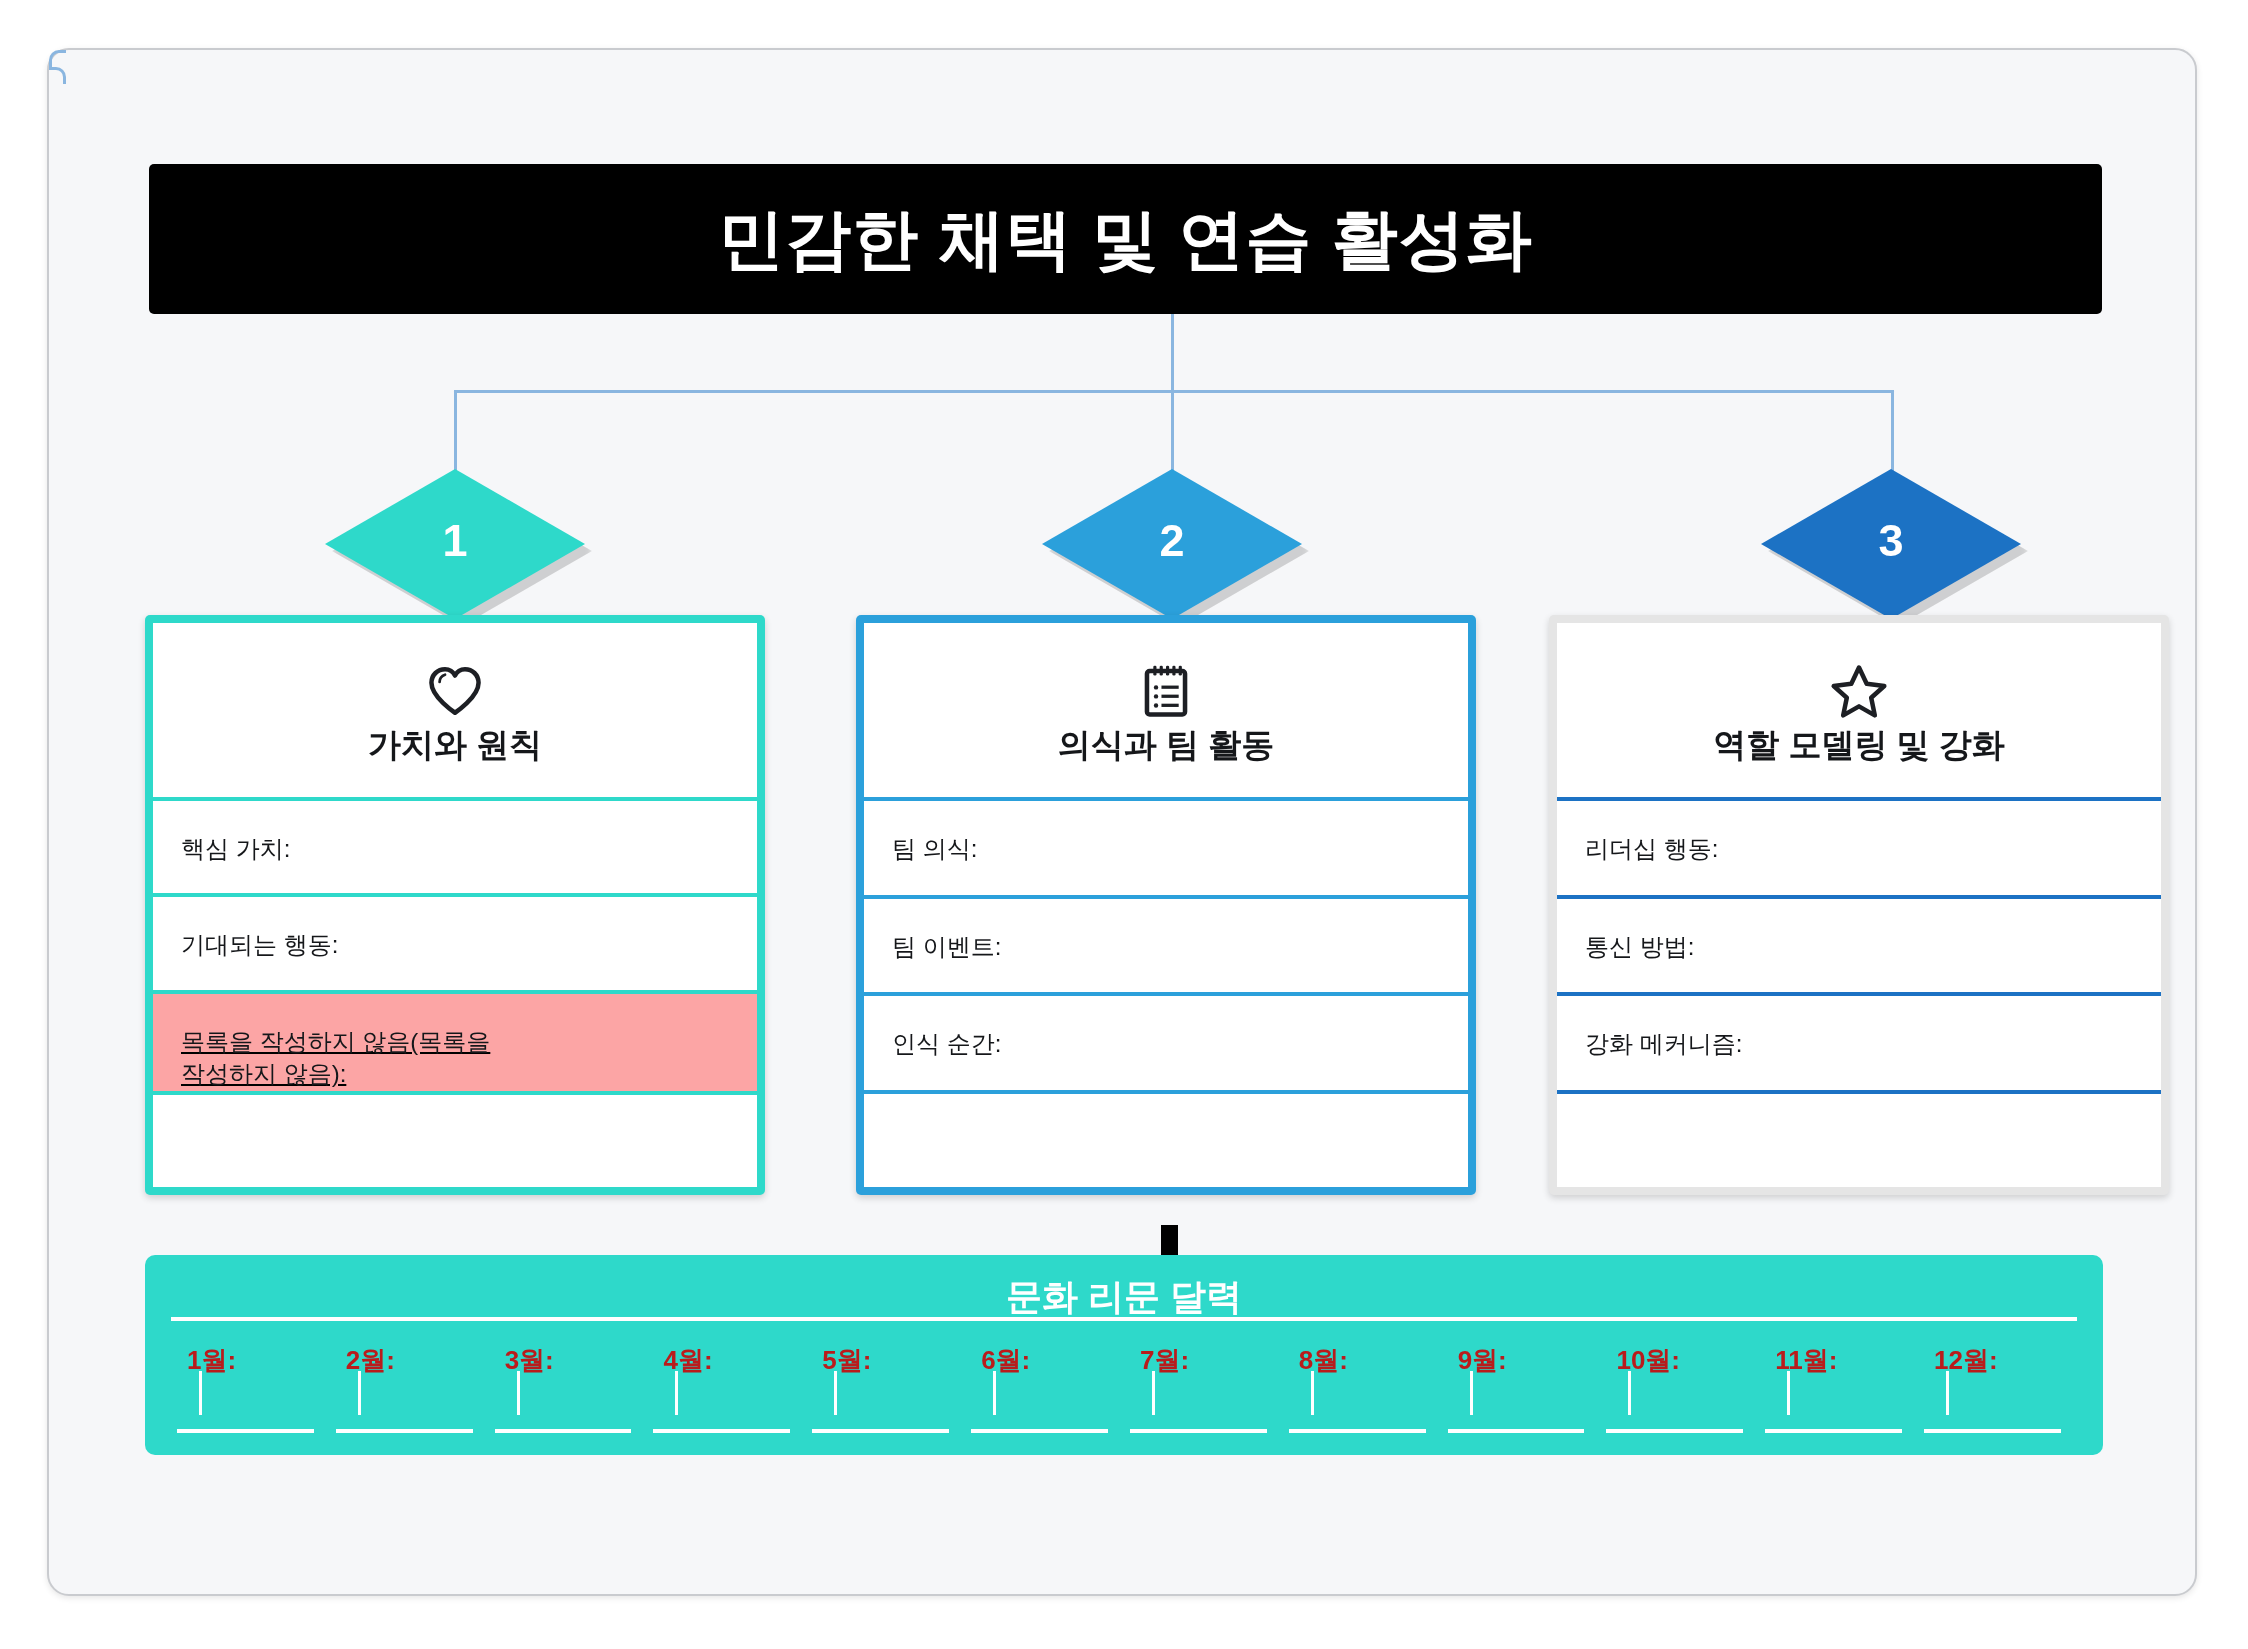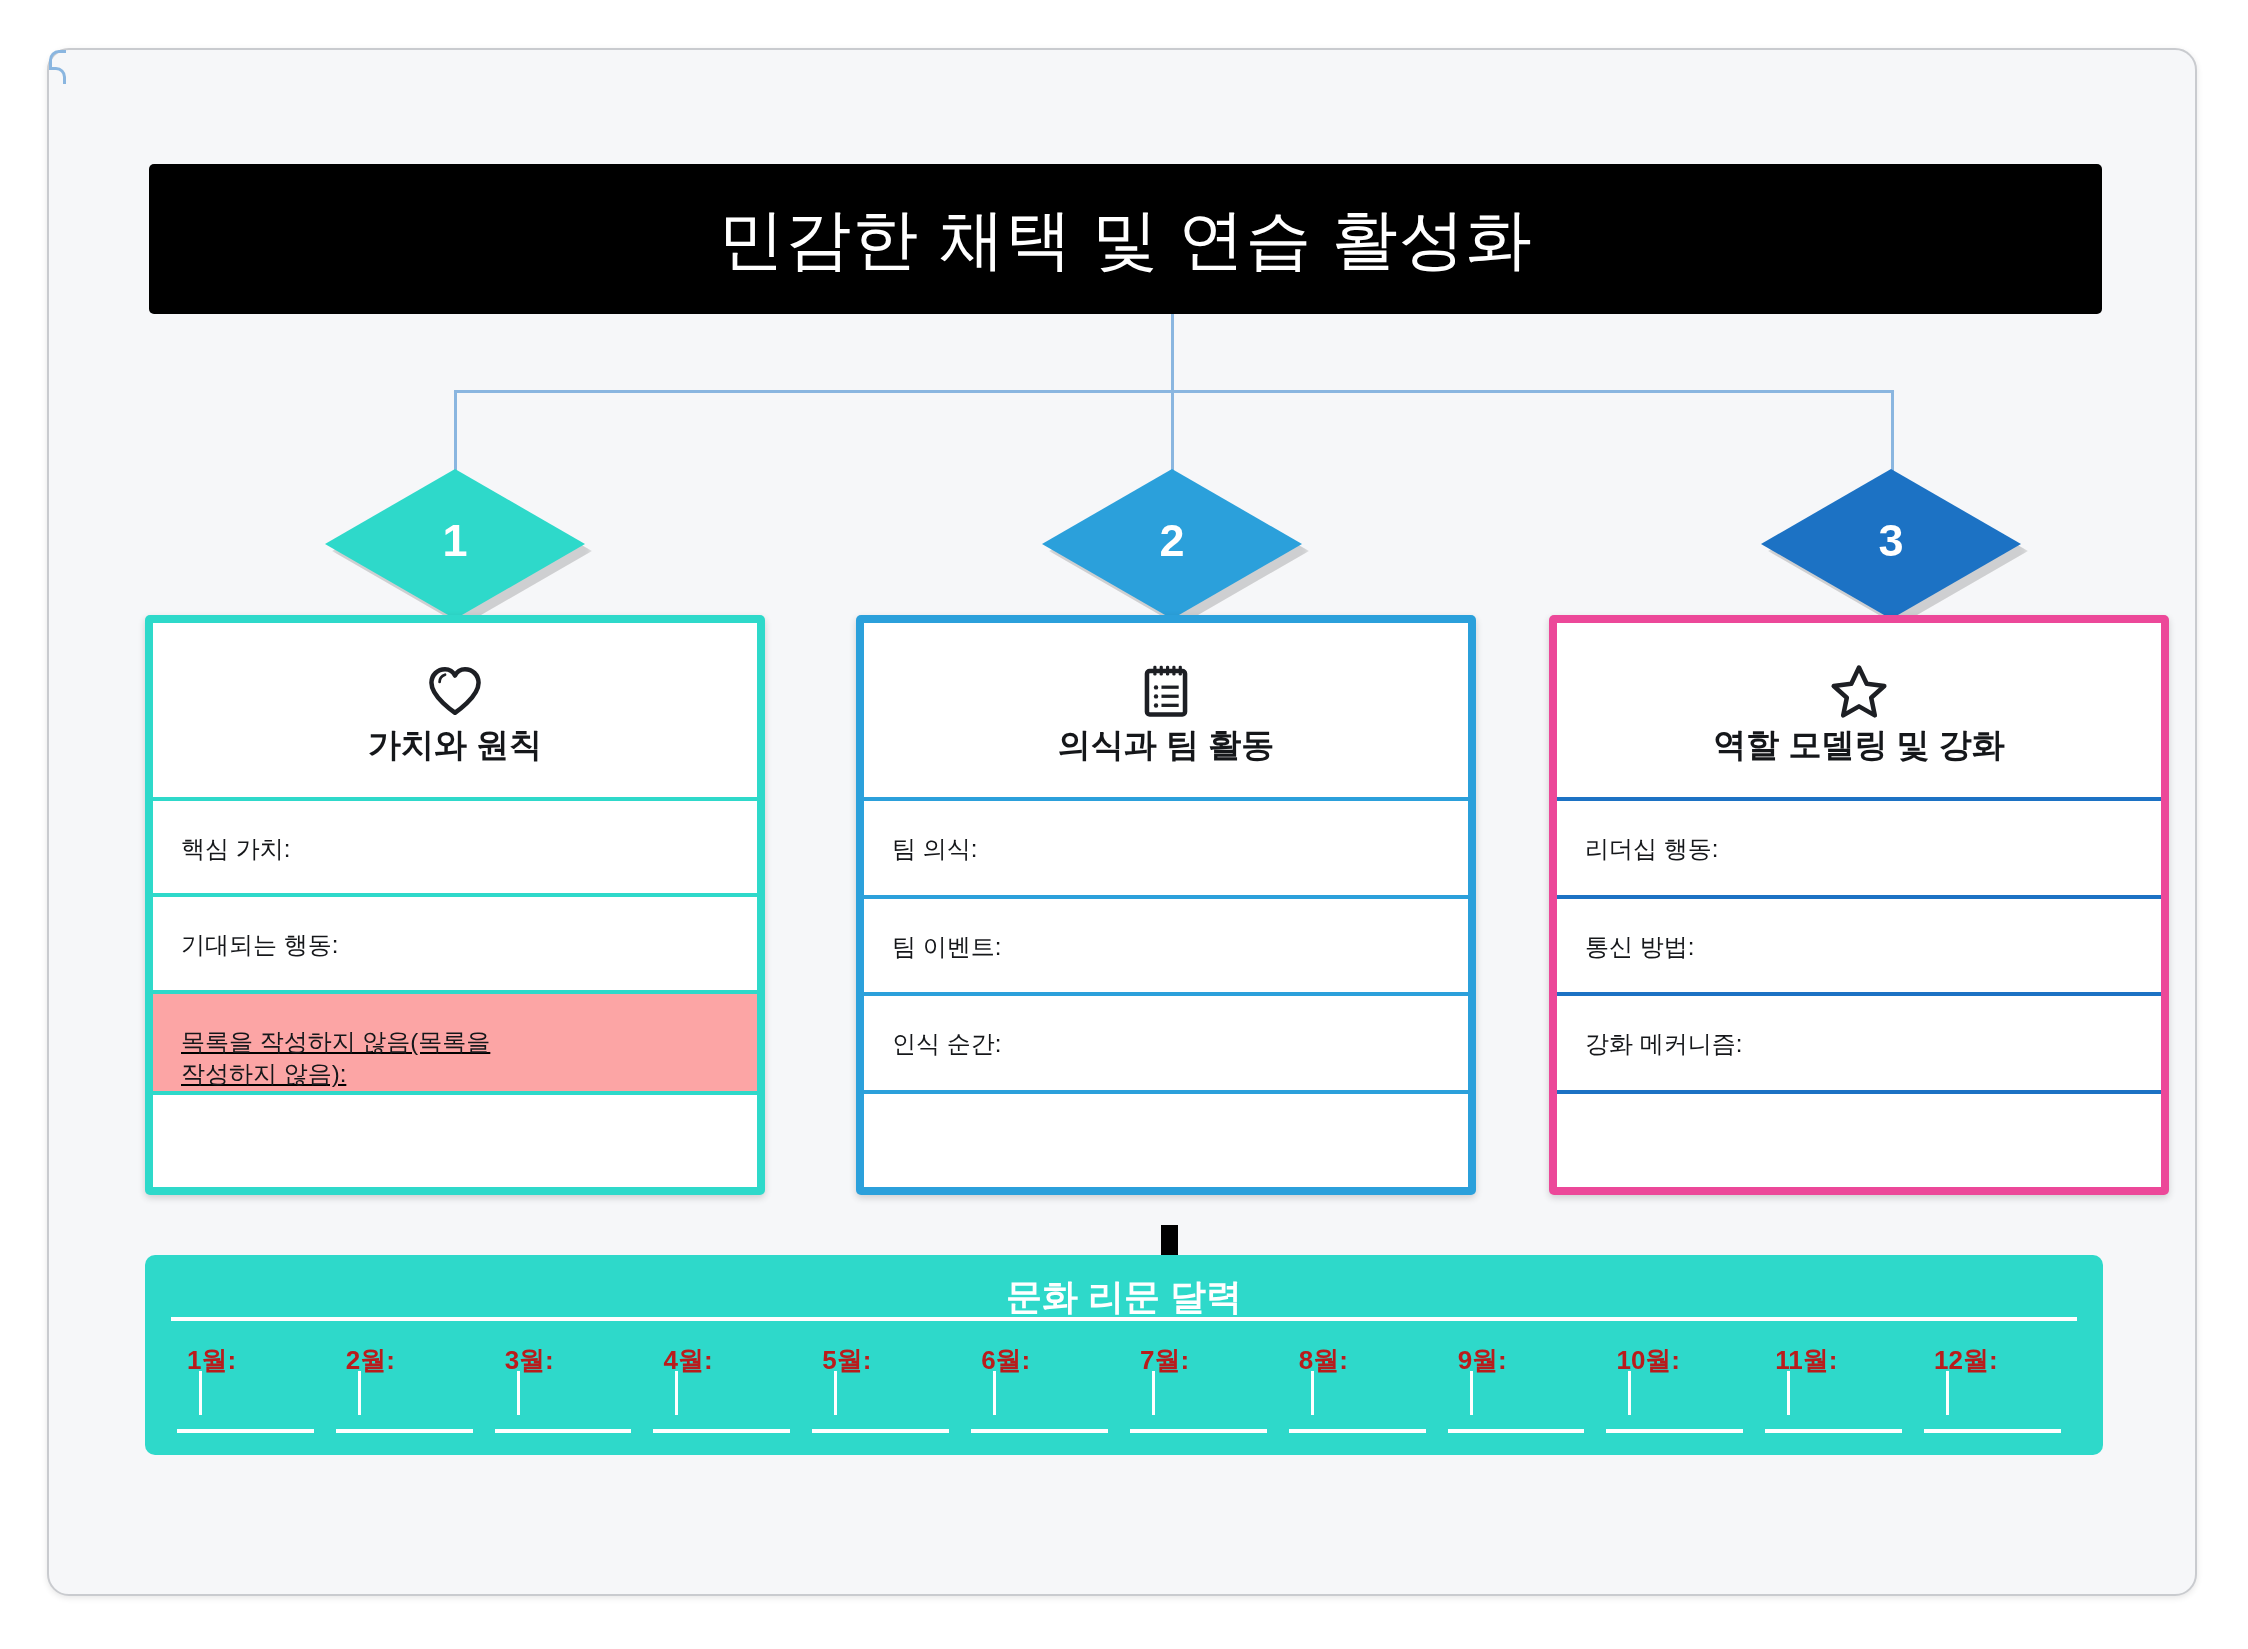--- a/index.html
+++ b/index.html
@@ -36,21 +36,21 @@
     height: 150px;
     background: #000000;
     border-radius: 5px;
     display: flex;
     align-items: center;
     justify-content: center;
   }
   .title-text {
     color: #ffffff;
     font-size: 66px;
-    font-weight: normal;
+    font-weight: bold;
     letter-spacing: 1px;
     line-height: 1;
     white-space: nowrap;
   }
 
   
   .conn {
     position: absolute;
     background: #8ab6e0;
   }
@@ -349,21 +349,21 @@
       </div>
       <div class="card-row" style="border-bottom-color: rgb(43, 160, 219); background: rgb(255, 255, 255);">
         <span class="card-row-label">인식 순간:</span>
       </div>
       <div class="card-row last" style="border-bottom-color: rgb(43, 160, 219); background: rgb(255, 255, 255);">
         <span class="card-row-label"></span>
       </div>
     </div>
   </div>
 
-  <div class="card c3" id="card3" style="background: #ec4899;">
+  <div class="card c3" id="card3" style="background: #e5e5e5;">
     <div class="card-inner">
       <div class="card-head" style="border-bottom-color: rgb(28, 114, 196); background: rgb(255, 255, 255);">
         <div class="card-icon">
           <svg width="58" height="56" viewBox="0 0 64 62">
             <path d="M32 5 L40.5 23 L60 25.5 L45.5 38.5 L49.5 58 L32 48 L14.5 58 L18.5 38.5 L4 25.5 L23.5 23 Z" fill="none" stroke="#1d1f24" stroke-width="5" stroke-linejoin="round"></path>
           </svg>
         </div>
         <div class="card-title">역할 모델링 및 강화</div>
       </div>
       <div class="card-row" style="border-bottom-color: rgb(28, 114, 196); background: rgb(255, 255, 255);">

